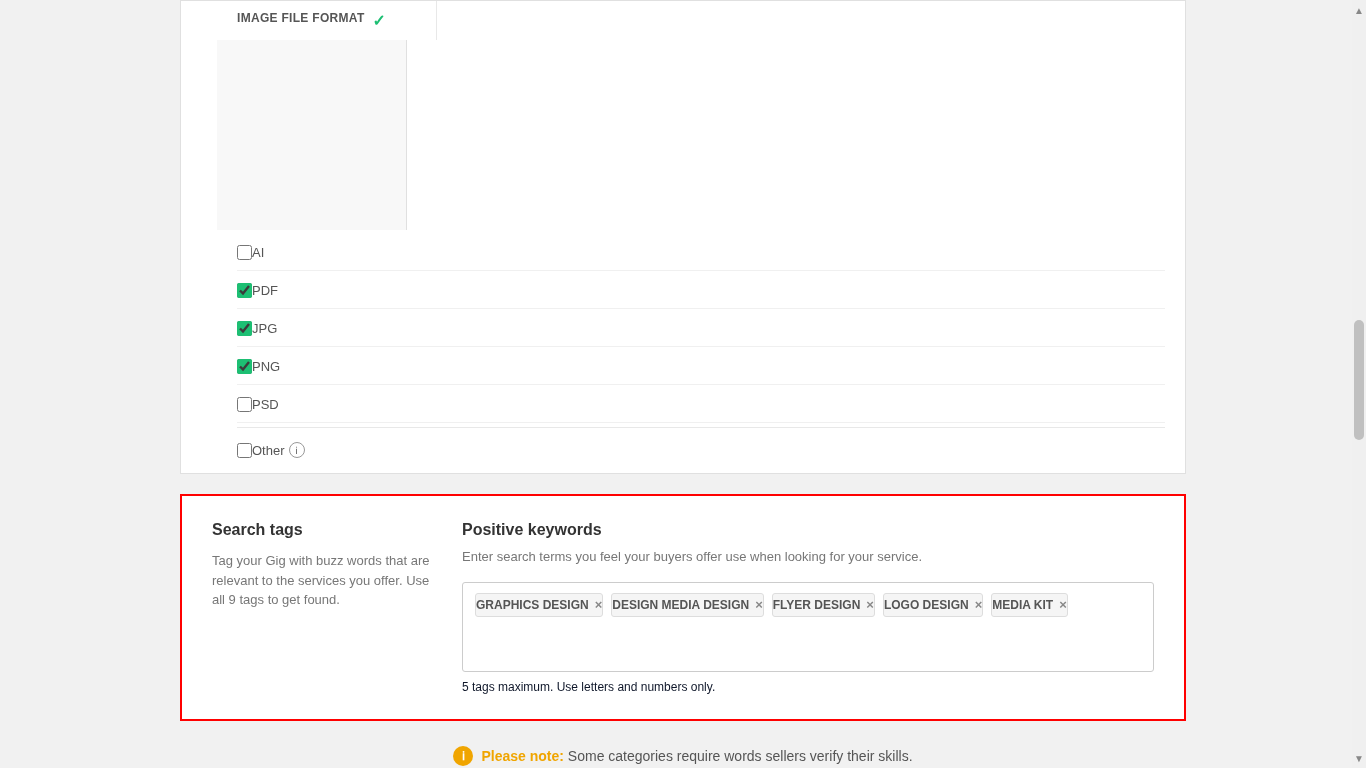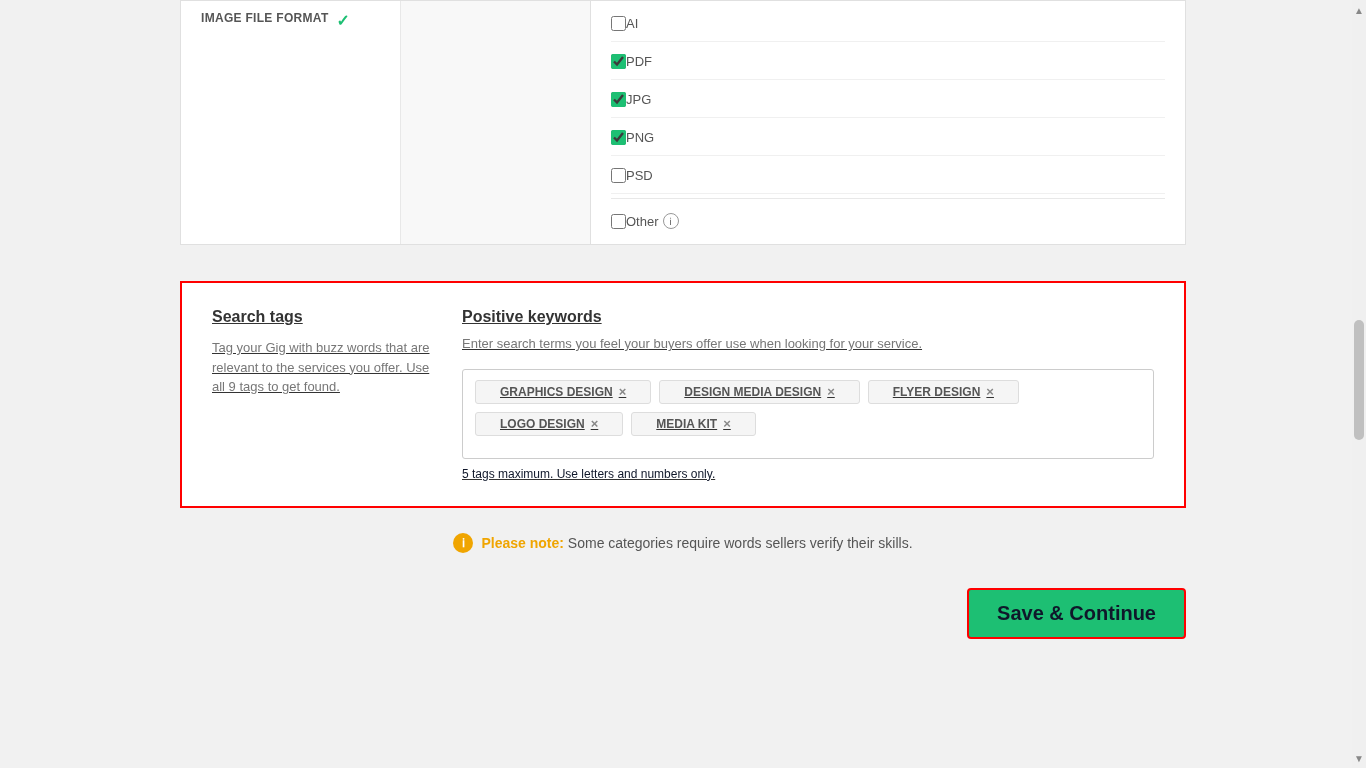--- a/index.html
+++ b/index.html
@@ -20,23 +20,24 @@
       padding: 0 180px;
       background: #f1f1f1;
       min-height: 768px;
     }
 
     
     .image-format-section {
       width: 100%;
       background: #fff;
       border: 1px solid #e0e0e0;
-      margin-bottom: 16px;
-      display: flex;
-      flex-direction: row;
+      margin-bottom: 0;
+      display: flex;
+      flex-direction: column;
+      padding-left: 36px;
     }
 
     .format-left {
       width: 220px;
       min-width: 220px;
       padding: 10px 20px;
       display: flex;
       flex-direction: row;
       align-items: flex-start;
       gap: 8px;
@@ -119,21 +120,20 @@
     
     .search-tags-section {
       width: 100%;
       background: #fff;
       border: 2px solid red;
       margin-top: 20px;
       padding: 25px 30px;
       display: flex;
       flex-direction: row;
       gap: 30px;
-      text-decoration: underline;
     }
 
     .tags-left {
       width: 220px;
       min-width: 220px;
     }
 
     .tags-left-title {
       font-size: 16px;
       font-weight: bold;
@@ -175,21 +175,21 @@
       gap: 8px;
       align-content: flex-start;
     }
 
     .tag-chip {
       display: inline-flex;
       align-items: center;
       background: #f5f5f5;
       border: 1px solid #ddd;
       border-radius: 3px;
-      padding: 4px 24px;
+      padding: 4px 0;
       font-size: 12px;
       font-weight: bold;
       color: #555;
       gap: 6px;
       cursor: default;
     }
 
     .tag-remove {
       cursor: pointer;
       color: #888;

